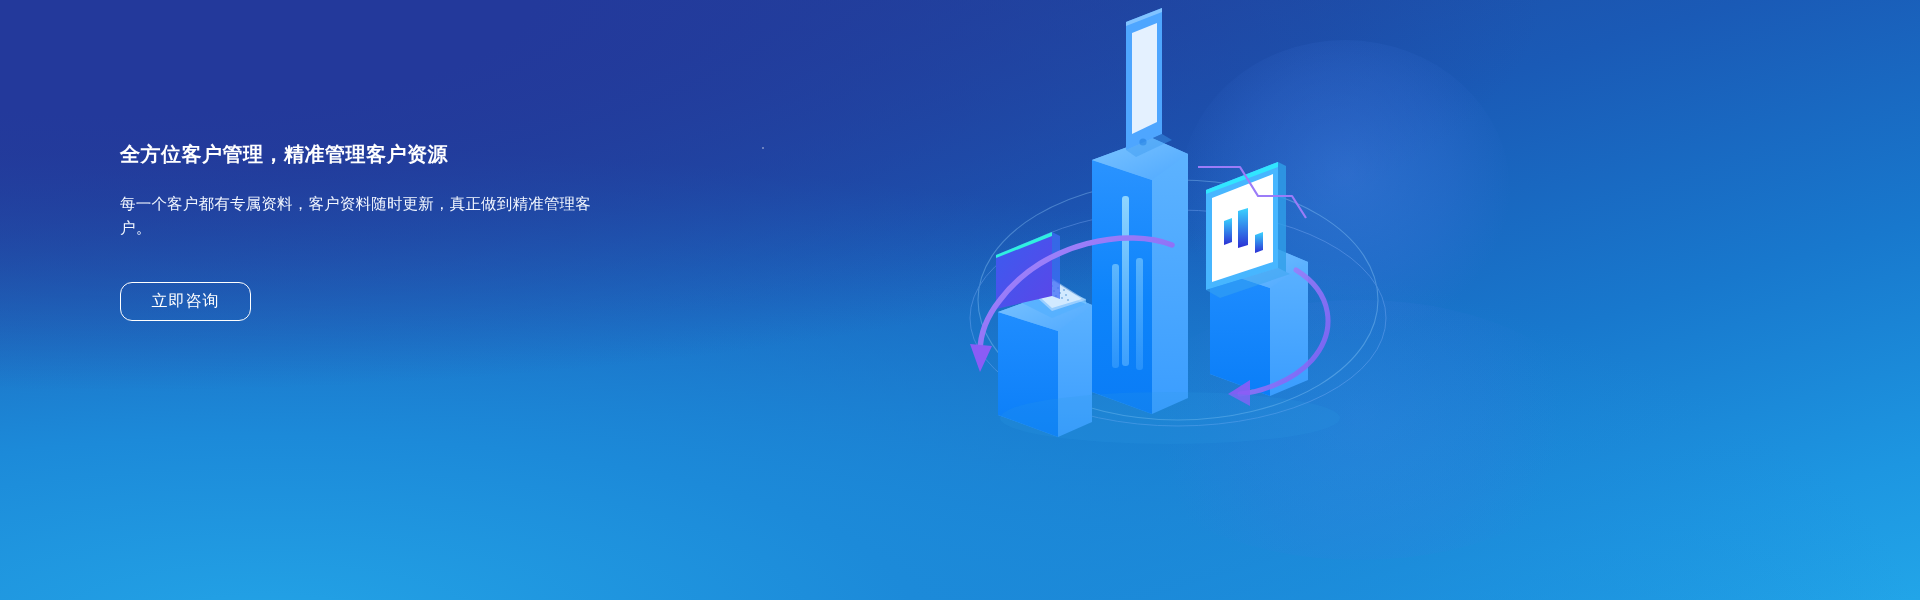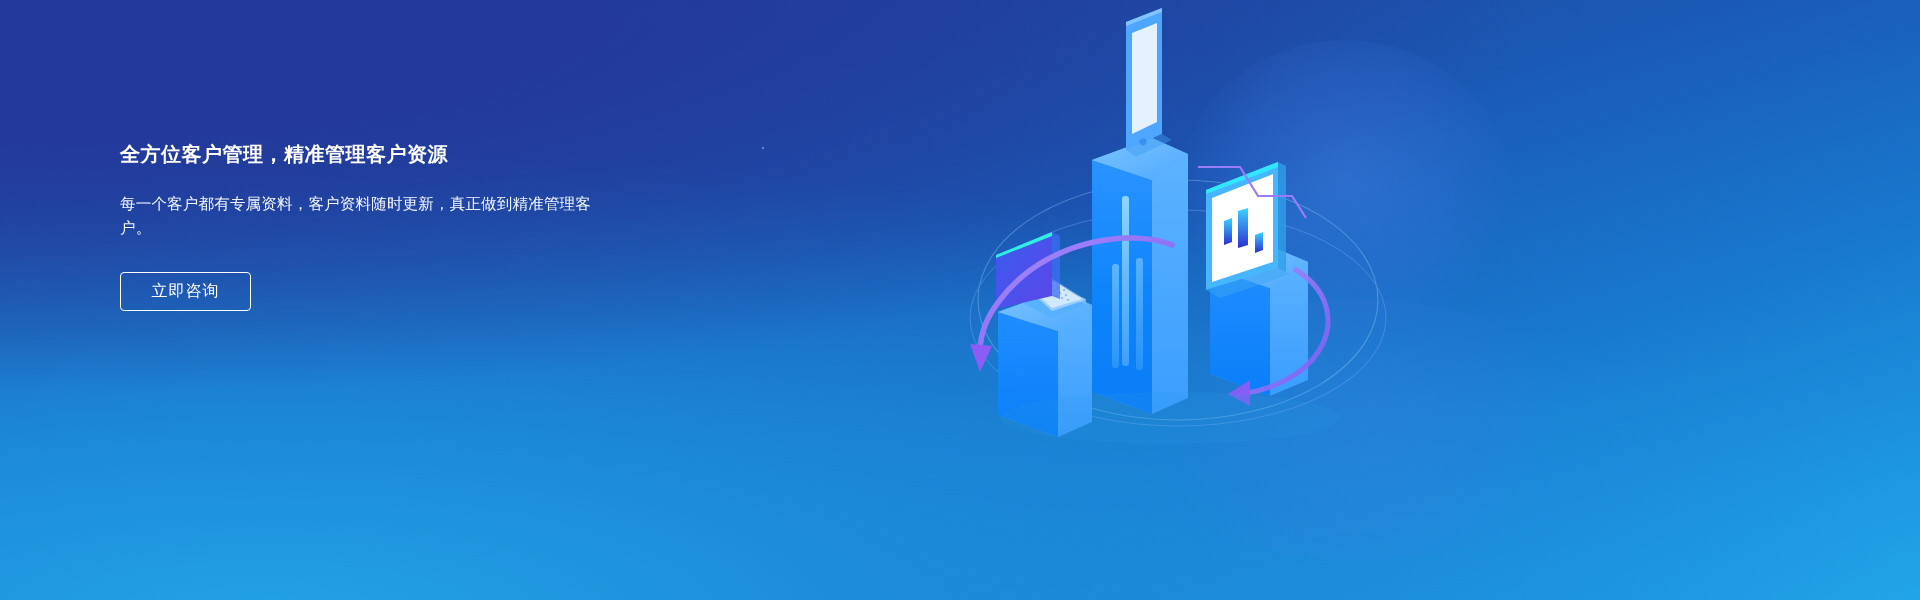--- a/index.html
+++ b/index.html
@@ -22,27 +22,27 @@
     background:radial-gradient(circle at 50% 45%,rgba(72,130,232,.40) 0%,rgba(64,120,225,.22) 45%,rgba(60,115,220,0) 72%);
     pointer-events:none;
   }
   
   .copy{position:absolute;left:120px;top:132px;width:620px;}
   .headline{
     margin:0;color:#ffffff;font-size:20px;line-height:44px;
     font-weight:700;letter-spacing:.5px;white-space:nowrap;
   }
   .subtitle{
-    margin:16px 0 0 0;color:#f2f7ff;font-size:15.5px;line-height:24px;
+    margin:16px 0 10px 0;color:#f2f7ff;font-size:15.5px;line-height:24px;
     font-weight:400;max-width:482px;letter-spacing:.2px;
   }
   .cta{
     display:inline-flex;align-items:center;justify-content:center;
     margin-top:32px;width:131px;height:39px;box-sizing:border-box;
-    border:1.6px solid #ffffff;border-radius:4px;background:transparent;
+    border:1.6px solid #ffffff;border-radius:12px;background:transparent;
     color:#ffffff;font-size:16px;letter-spacing:1px;cursor:pointer;
     font-family:inherit;padding:8px;
   }
   
   .art{position:absolute;left:940px;top:0;width:500px;height:600px;}
   .art svg{position:absolute;left:0;top:0;}
   .tiny-star{position:absolute;width:2px;height:2px;border-radius:50%;
     background:rgba(255,255,255,.45);}
 </style>
 </head>

